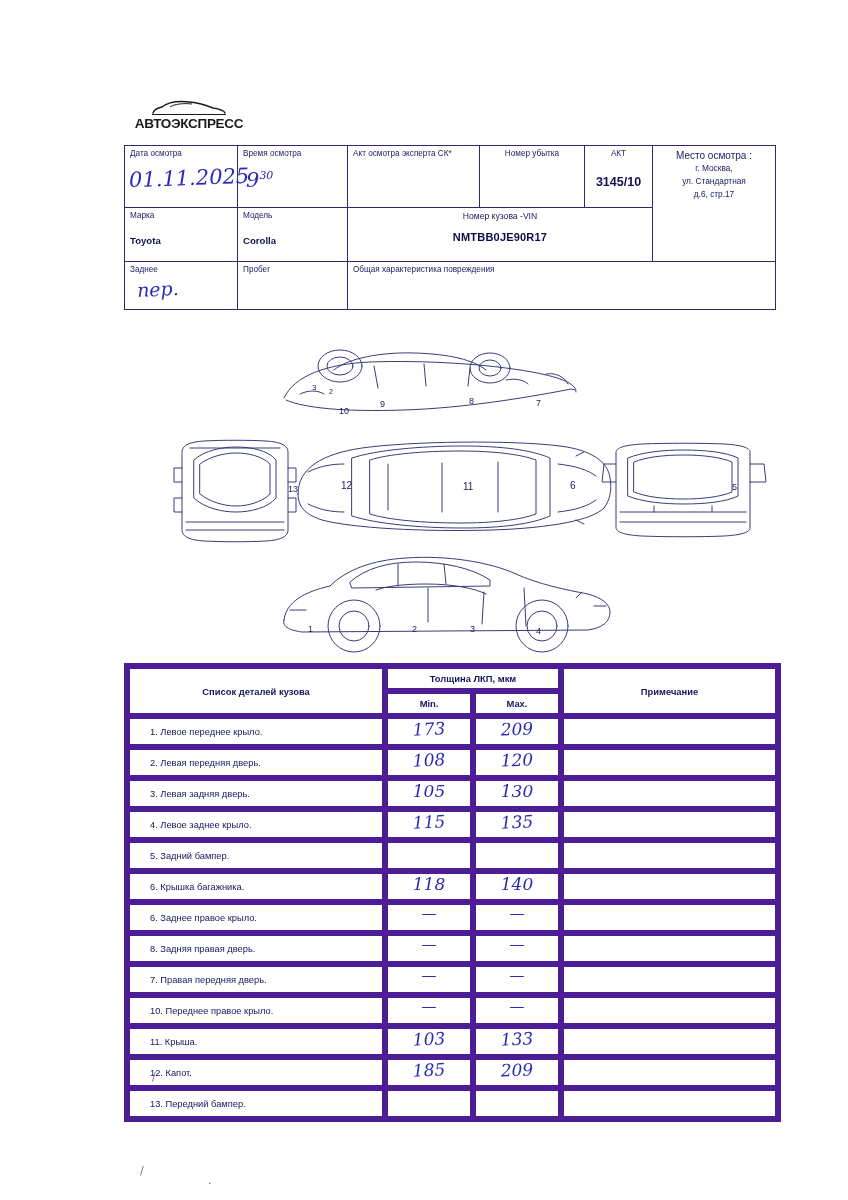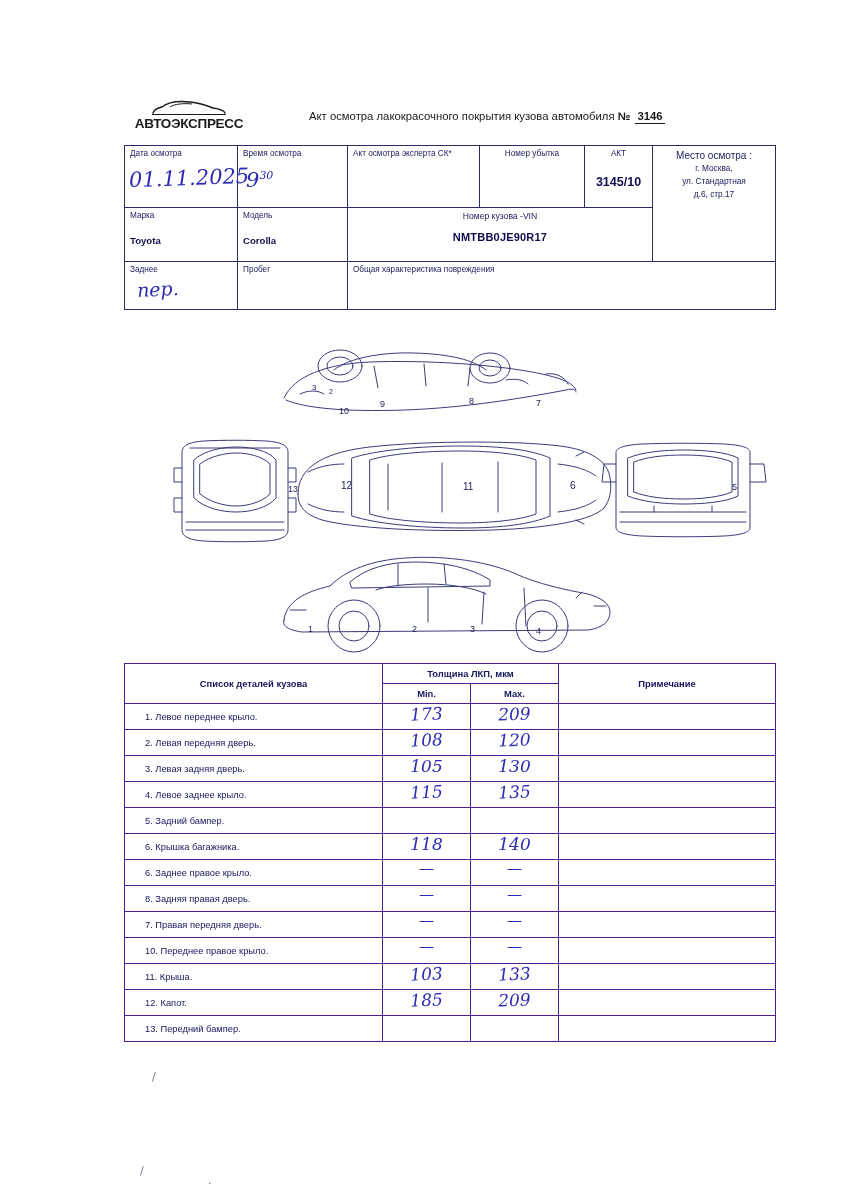--- a/index.html
+++ b/index.html
@@ -197,21 +197,21 @@
   
   .parts-table {
     position: absolute;
     left: 124px;
     top: 651px;
     width: 651px;
     border-collapse: collapse;
     table-layout: fixed;
   }
   .parts-table th, .parts-table td {
-    border: 1px solid #4c1d95;
+    border: 6px solid #4c1d95;
     color: #16165c;
   }
   .parts-table th {
     font-size: 9.4px;
     font-weight: bold;
     padding: 4px 2px;
     text-align: center;
   }
   .th-minmax {
     font-size: 9px;
@@ -259,25 +259,20 @@
 <div class="page">
 
   <div class="header">
     <div class="logo">
       <svg class="logo-car" viewBox="0 0 78 16">
         <path d="M3 13 C4 9 8 8 12 7 C18 2 30 1 40 2 C50 3 58 6 63 8 C70 9 74 10 75 13" fill="none" stroke="#1a1a1a" stroke-width="1.4" stroke-linecap="round"></path>
         <path d="M20 7 C24 4 34 3 42 4" fill="none" stroke="#1a1a1a" stroke-width="1"></path>
         <line x1="2" y1="14.5" x2="76" y2="14.5" stroke="#1a1a1a" stroke-width="1.2"></line>
       </svg>
       <span class="logo-text">АВТОЭКСПРЕСС</span>
-    </div>
-    <div class="header-title">
-      <span>Акт осмотра лакокрасочного покрытия кузова автомобиля</span>
-      <span class="num-label">№</span>
-      <span class="act-number">3146</span>
     </div>
   </div>
 
   <table class="info-table">
     <colgroup>
       <col style="width:113px">
       <col style="width:110px">
       <col style="width:132px">
       <col style="width:105px">
       <col style="width:68px">

